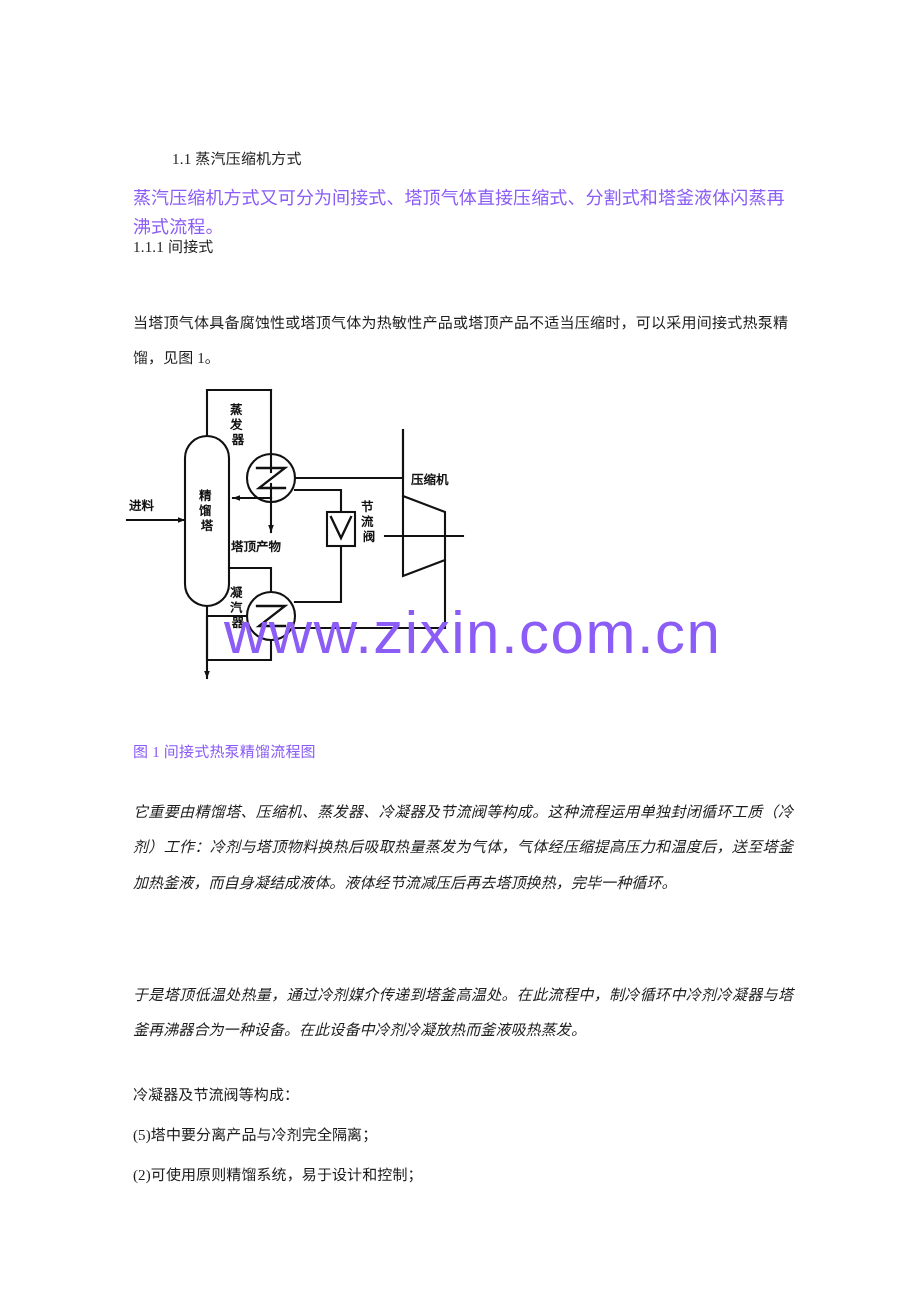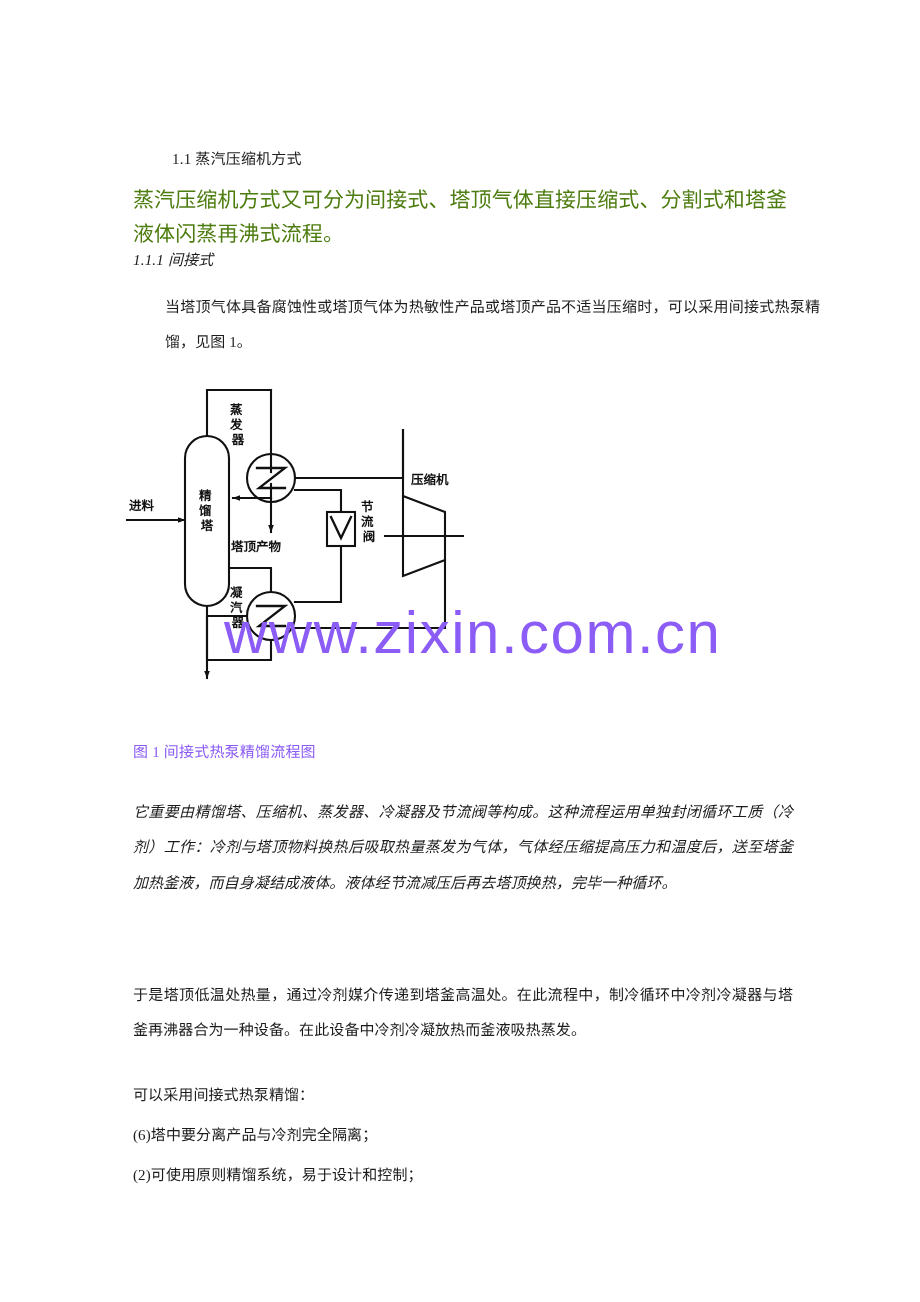--- a/index.html
+++ b/index.html
@@ -41,23 +41,23 @@
   }
   .para {
     font-size: 15px;
     line-height: 2.35;
     color: #1c1c1c;
     text-align: justify;
     text-justify: inter-ideograph;
     letter-spacing: 0.1px;
   }
   .para-tight {
-    font-size: 21px;
+    font-size: 18px;
     line-height: 1.6;
-    color: #4d7c0f;
+    color: #8b5cf6;
     letter-spacing: 0.1px;
   }
   .caption {
     font-size: 15px;
     line-height: 1.6;
     color: #8b5cf6;
     letter-spacing: 0.2px;
   }
   .listline {
     font-size: 15px;
@@ -112,33 +112,33 @@
 <body>
 
 <div class="page">
 
   <div class="content">
 
     <div class="blk heading" style="top:148px;margin-left:39px;">1.1 蒸汽压缩机方式</div>
 
     <div class="blk para-tight" style="top:184px; width:660px;">蒸汽压缩机方式又可分为间接式、塔顶气体直接压缩式、分割式和塔釜液体闪蒸再沸式流程。</div>
 
-    <div class="blk heading" style="top:249px;font-style:italic;">1.1.1 间接式</div>
-
-    <div class="blk para" style="top:290px; width:655px;margin-left:32px;">当塔顶气体具备腐蚀性或塔顶气体为热敏性产品或塔顶产品不适当压缩时，可以采用间接式热泵精馏，见图 1。</div>
+    <div class="blk heading" style="top:236px;">1.1.1 间接式</div>
+
+    <div class="blk para" style="top:306px; width:655px;">当塔顶气体具备腐蚀性或塔顶气体为热敏性产品或塔顶产品不适当压缩时，可以采用间接式热泵精馏，见图 1。</div>
 
     <div class="blk caption" style="top:740px;">图 1  间接式热泵精馏流程图</div>
 
     <div class="blk para" style="top:795px; width:660px;font-style:italic;">它重要由精馏塔、压缩机、蒸发器、冷凝器及节流阀等构成。这种流程运用单独封闭循环工质（冷剂）工作：冷剂与塔顶物料换热后吸取热量蒸发为气体，气体经压缩提高压力和温度后，送至塔釜加热釜液，而自身凝结成液体。液体经节流减压后再去塔顶换热，完毕一种循环。</div>
 
-    <div class="blk para" style="top:978px; width:660px;">于是塔顶低温处热量，通过冷剂媒介传递到塔釜高温处。在此流程中，制冷循环中冷剂冷凝器与塔釜再沸器合为一种设备。在此设备中冷剂冷凝放热而釜液吸热蒸发。</div>
-
-    <div class="blk listline" style="top:1083px;">可以采用间接式热泵精馏：</div>
-
-    <div class="blk listline" style="top:1123px;">(6)塔中要分离产品与冷剂完全隔离；</div>
+    <div class="blk para" style="top:978px; width:660px;font-style:italic;">于是塔顶低温处热量，通过冷剂媒介传递到塔釜高温处。在此流程中，制冷循环中冷剂冷凝器与塔釜再沸器合为一种设备。在此设备中冷剂冷凝放热而釜液吸热蒸发。</div>
+
+    <div class="blk listline" style="top:1083px;">冷凝器及节流阀等构成：</div>
+
+    <div class="blk listline" style="top:1123px;">(5)塔中要分离产品与冷剂完全隔离；</div>
 
     <div class="blk listline" style="top:1163px;">(2)可使用原则精馏系统，易于设计和控制；</div>
 
   </div>
 
   <div class="figure">
     <svg width="400" height="320" viewBox="0 0 400 320">
       <defs>
         <marker id="arrR" markerWidth="9" markerHeight="9" refX="7" refY="3.2" orient="auto" markerUnits="userSpaceOnUse">
           <path d="M0,0.4 L7.5,3.2 L0,6 z" fill="#111111"></path>

